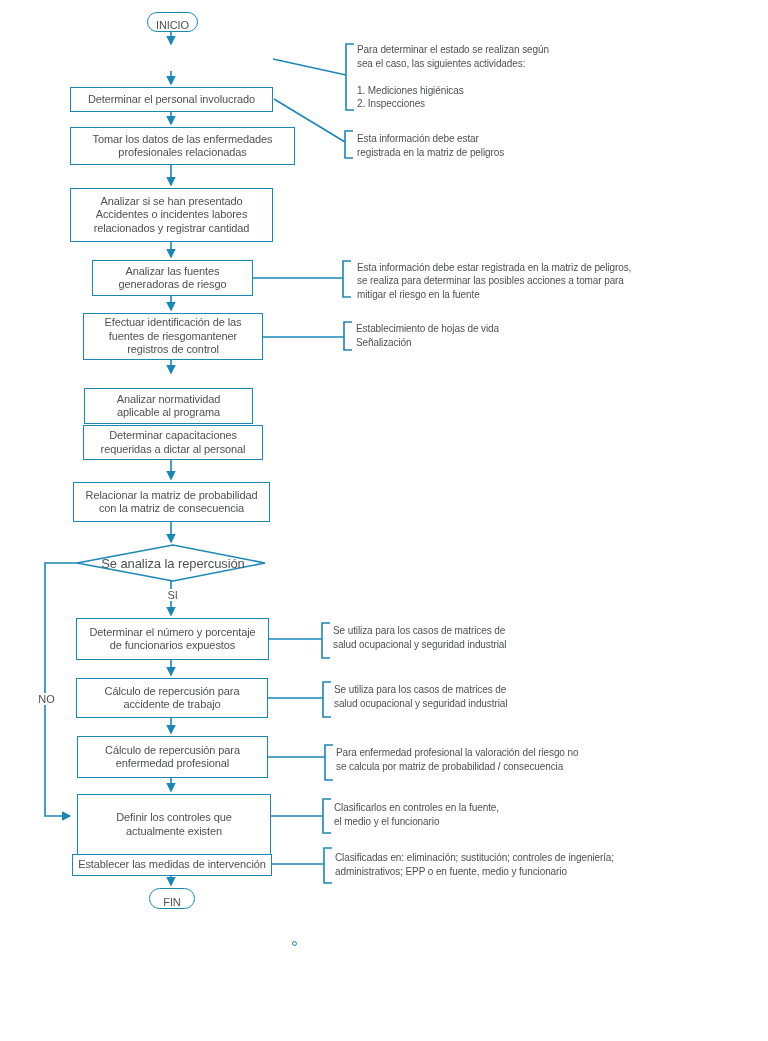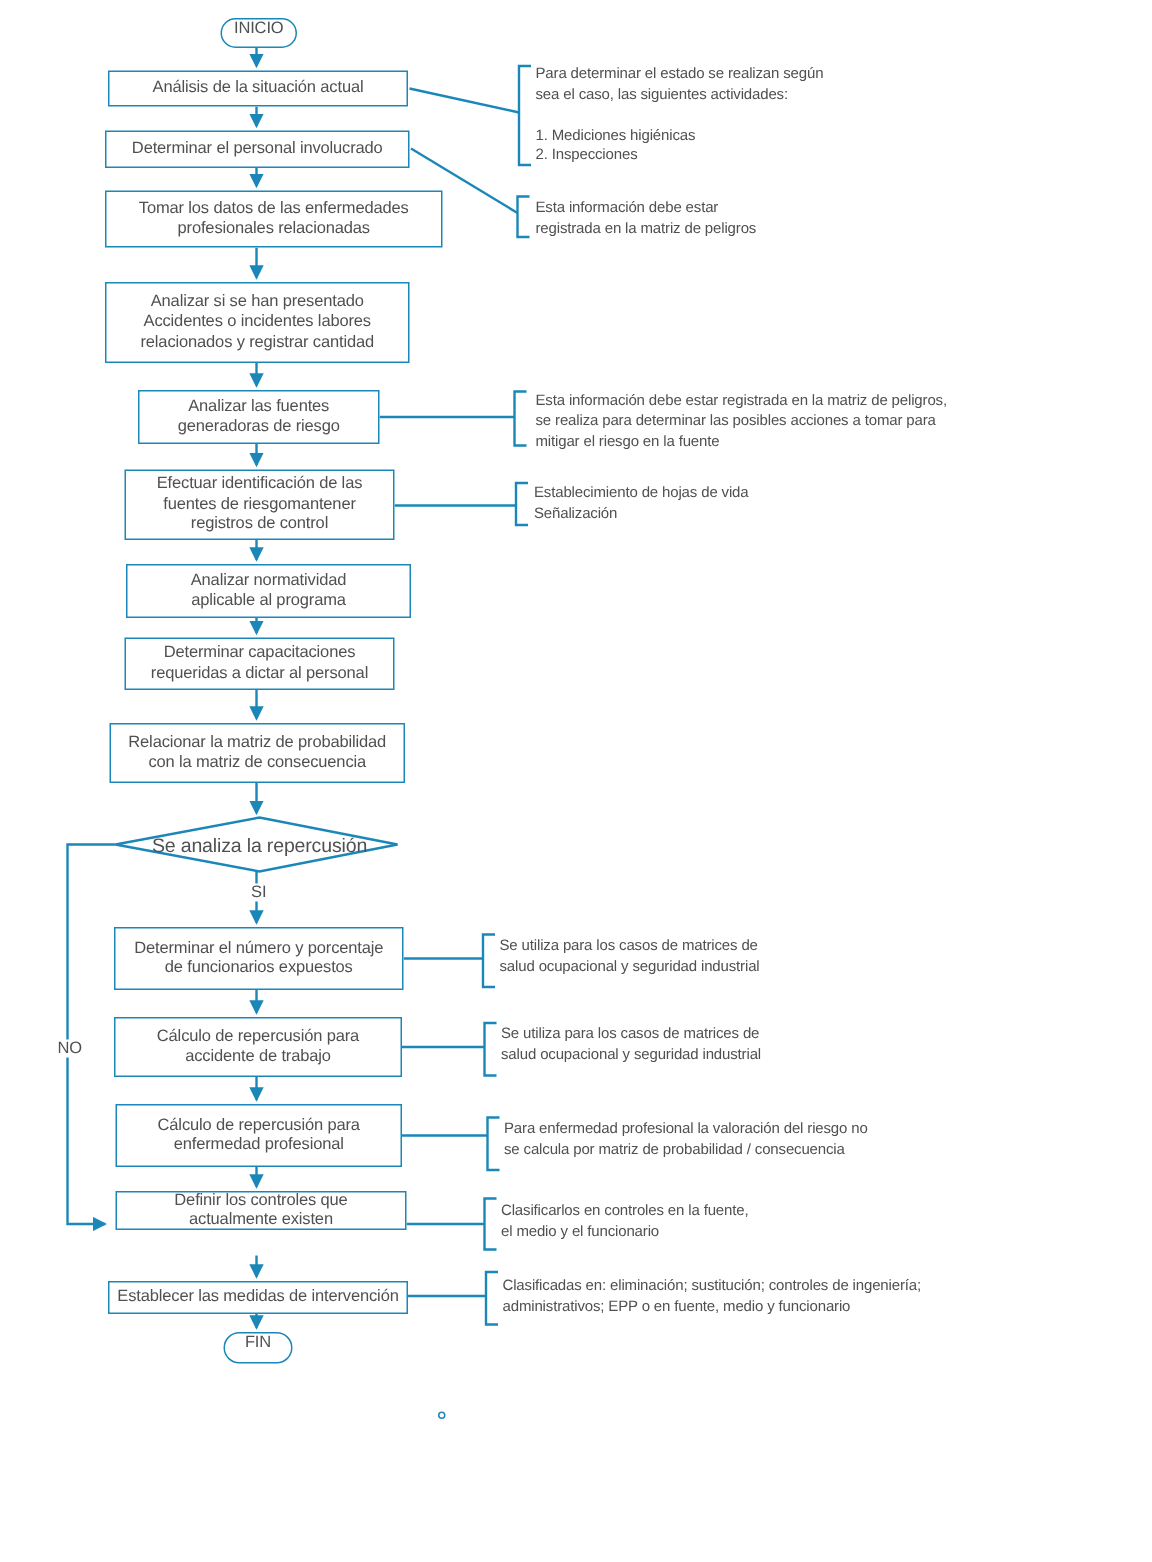--- a/index.html
+++ b/index.html
@@ -17,21 +17,21 @@
   .box {
     position:absolute; box-sizing:border-box;
     border:1.5px solid var(--accent); background:#fff;
     display:flex; align-items:center; justify-content:center;
     text-align:center; font-size:11px; line-height:13.5px;
     color:var(--text); white-space:pre-line; z-index:2;
   }
   .terminator {
     position:absolute; box-sizing:border-box;
     border:1.8px solid var(--accent); background:#fff; border-radius:14px;
-    display:flex; align-items:flex-start; justify-content:center;
+    display:flex; align-items:flex-end; justify-content:center;
     font-size:11px; color:var(--text); z-index:2;
   }
   .diamond-label {
     position:absolute; display:flex; align-items:center; justify-content:center;
     font-size:13px; color:var(--text); z-index:2;
   }
   .ann {
     position:absolute; font-size:10px; line-height:14px;
     color:var(--text); white-space:pre-line; z-index:2;
   }
@@ -105,39 +105,38 @@
 
     <g>
       <polygon class="shape" points="77,563 173,545 265,563 173,581"></polygon>
     </g>
   </svg>
 
   <div class="terminator" style="left:147px; top:12px; width:51px; height:20px;">
     <span>INICIO</span>
   </div>
 
-  <div class="box" style="left:72px; top:47px; width:200px; height:24px;">Análisis de la situación actual</div>
 
   <div class="box" style="left:70px; top:87px; width:203px; height:25px;">Determinar el personal involucrado</div>
 
   <div class="box" style="left:70px; top:127px; width:225px; height:38px;">Tomar los datos de las enfermedades
 profesionales relacionadas</div>
 
   <div class="box" style="left:70px; top:188px; width:203px; height:54px;">Analizar si se han presentado
 Accidentes o incidentes labores
 relacionados y registrar cantidad</div>
 
   <div class="box" style="left:92px; top:260px; width:161px; height:36px;">Analizar las fuentes
 generadoras de riesgo</div>
 
   <div class="box" style="left:83px; top:313px; width:180px; height:47px;">Efectuar identificación de las
 fuentes de riesgomantener
 registros de control</div>
 
-  <div class="box" style="left:84px; top:376px; width:190px; height:36px;">Analizar normatividad
+  <div class="box" style="left:84px; top:388px; width:169px; height:36px;">Analizar normatividad
 aplicable al programa</div>
 
   <div class="box" style="left:83px; top:425px; width:180px; height:35px;">Determinar capacitaciones
 requeridas a dictar al personal</div>
 
   <div class="box" style="left:73px; top:482px; width:197px; height:40px;">Relacionar la matriz de probabilidad
 con la matriz de consecuencia</div>
 
   <div class="diamond-label" style="left:87px; top:553px; width:172px; height:20px;">Se analiza la repercusión</div>
   <div class="branch-label" style="left:163px; top:589px; width:17px;">SI</div>
@@ -145,21 +144,21 @@
 
   <div class="box" style="left:76px; top:618px; width:193px; height:42px;">Determinar el número y porcentaje
 de funcionarios expuestos</div>
 
   <div class="box" style="left:76px; top:678px; width:192px; height:40px;">Cálculo de repercusión para
 accidente de trabajo</div>
 
   <div class="box" style="left:77px; top:736px; width:191px; height:42px;">Cálculo de repercusión para
 enfermedad profesional</div>
 
-  <div class="box" style="left:77px; top:794px; width:194px; height:26px;">Definir los controles que
+  <div class="box" style="left:77px; top:794px; width:194px; height:61px;">Definir los controles que
 actualmente existen</div>
 
   <div class="box" style="left:72px; top:854px; width:200px; height:22px;">Establecer las medidas de intervención</div>
 
   <div class="terminator" style="left:149px; top:888px; width:46px; height:21px;">
     <span>FIN</span>
   </div>
 
   <div class="ann" style="left:357px; top:43px; line-height:13.5px;">Para determinar el estado se realizan según
 sea el caso, las siguientes actividades:

